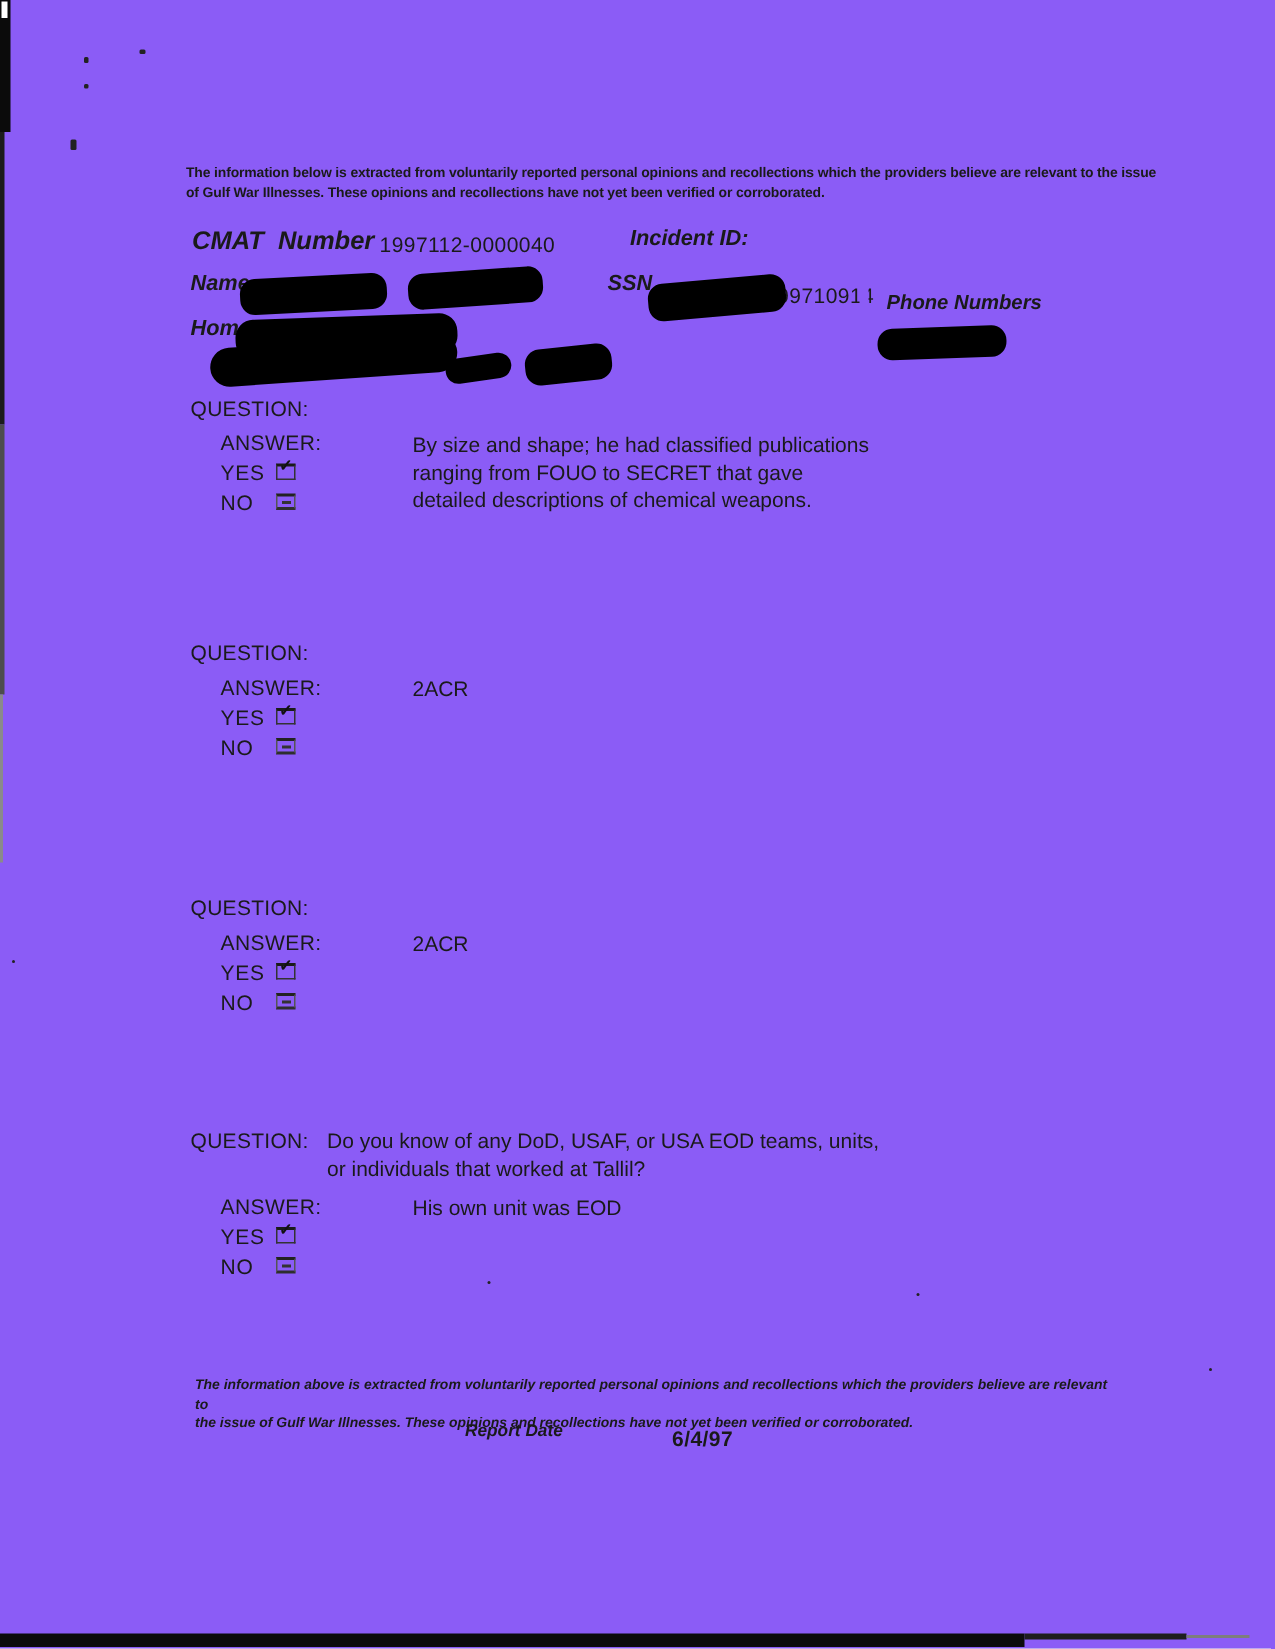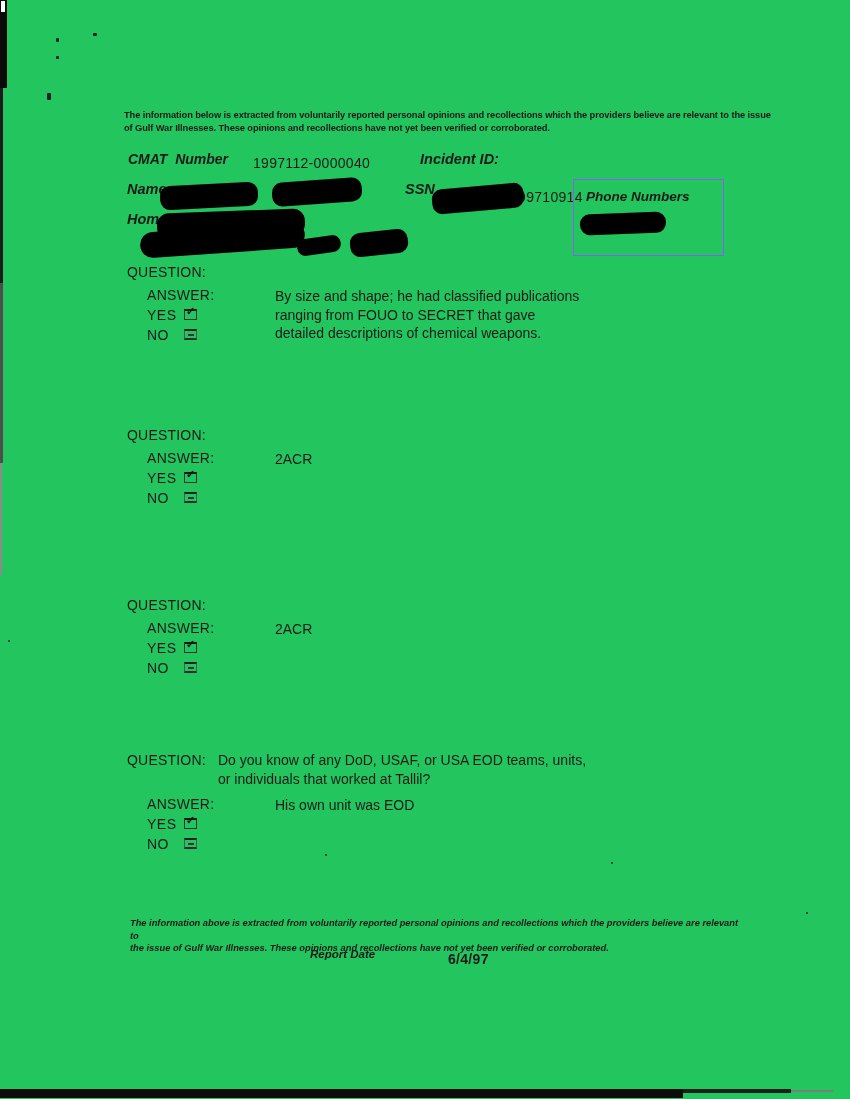--- a/index.html
+++ b/index.html
@@ -1,17 +1,17 @@
 <!DOCTYPE html>
 <html><head>
 <meta charset="utf-8">
 <style>
   html,body{margin:0;padding:0;background:#e8e8e8;}
   .page{
-    position:relative;width:850px;height:1099px;background:#22c55e;
+    position:relative;width:850px;height:1099px;background:#8b5cf6;
     overflow:hidden;font-family:"Liberation Sans",sans-serif;color:#1a1a1a;
     margin:0 auto;
   }
   .abs{position:absolute;}
   .pre{white-space:pre;}
   .wrap{white-space:pre-line;}
 
   
   .edge-top{left:0;top:0;width:7px;height:88px;background:#0b0b0b;}
   .edge-notch{left:1px;top:1px;width:4px;height:11px;background:#ffffff;}
@@ -22,31 +22,31 @@
   .bottom-bar-thin{left:683px;top:1089px;width:108px;height:4px;background:#1e1e1e;}
   .bottom-bar-fade{left:791px;top:1090px;width:42px;height:2px;background:#7d7d7d;}
   .speck{background:#222;border-radius:1px;}
 
   
   .top-disclaimer{left:124px;top:109px;width:648px;font-size:9.3px;font-weight:bold;line-height:12.5px;letter-spacing:-0.1px;}
   .bottom-disclaimer{left:130px;top:917px;width:614px;font-size:9.3px;font-weight:bold;font-style:italic;line-height:12.5px;}
 
   
   .bold-ital{font-weight:bold;font-style:italic;}
-  .cmat-label{left:128px;top:151px;font-size:14px;}
+  .cmat-label{left:128px;top:151px;font-size:17px;}
   .cmat-value{left:253px;top:155px;font-size:14px;letter-spacing:0.3px;}
   .incident-label{left:420px;top:151px;font-size:14.5px;}
   .incident-value{left:510px;top:156px;font-size:14px;letter-spacing:0.3px;margin-top:33px;}
   .name-label{left:127px;top:181px;font-size:14.5px;}
   .ssn-label{left:405px;top:181px;font-size:14.5px;}
   .home-label{left:127px;top:211px;font-size:14.5px;}
 
   .blob{position:absolute;background:#000;border-radius:10px;}
 
-  .phone-box{left:573px;top:179px;width:151px;height:77px;border:1px solid #8b5cf6;box-sizing:border-box;}
+  .phone-box{left:573px;top:179px;width:151px;height:77px;border:6px solid #8b5cf6;box-sizing:border-box;}
   .phone-title{left:12px;top:9px;font-size:13.5px;}
   .phone-blob{left:6px;top:33px;width:86px;height:21px;transform:rotate(-2deg);}
 
   
   .qa{position:absolute;left:127px;width:540px;font-size:14px;}
   .qa1{top:264px;} .qa2{top:427px;} .qa3{top:597px;} .qa4{top:752px;}
   .q-row{display:flex;}
   .q-lbl{width:91px;flex:none;letter-spacing:0.2px;}
   .q-text{width:445px;line-height:19px;margin-top:-1px;}
   .ans-wrap{display:flex;margin-top:7px;}

